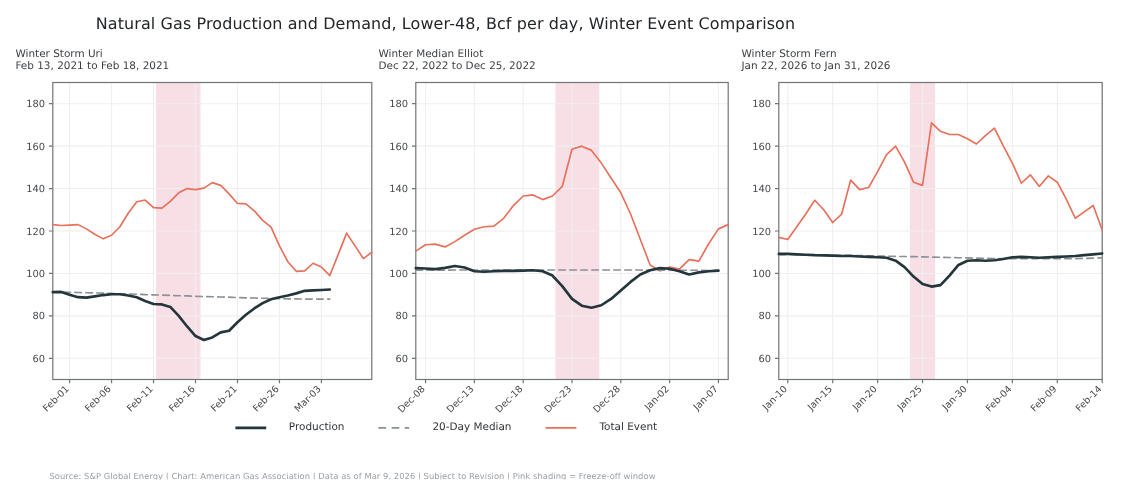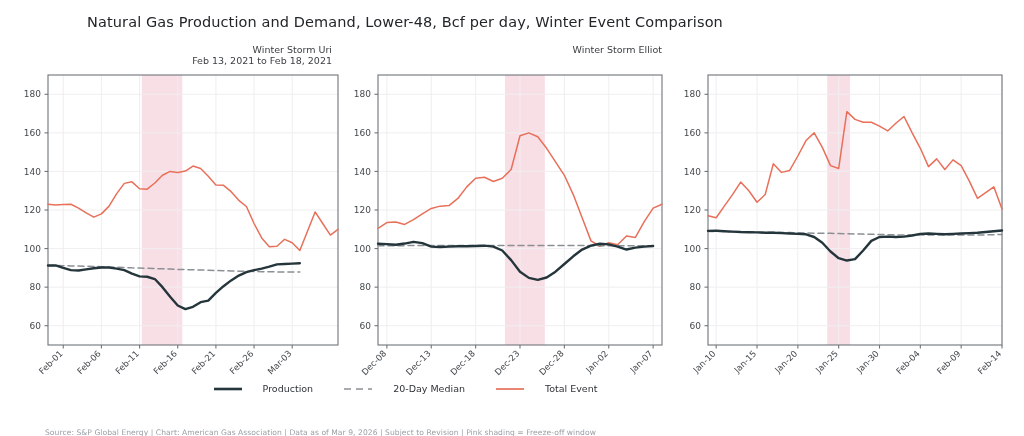--- a/index.html
+++ b/index.html
@@ -10,21 +10,21 @@
   }
   #root{position:relative;width:810px;height:436px;}
   .main-title{
     position:absolute;left:0;right:0;top:14px;
     text-align:center;font-size:14.5px;color:#222629;
     letter-spacing:.1px;
   }
   .panels{position:absolute;left:0;top:44px;width:1024px;height:350px;}
   .panel{position:absolute;top:0;height:350px;}
   .panel-title{
-    position:absolute;left:0;right:12px;top:0;text-align:right;
+    position:absolute;left:0;right:12px;top:0;text-align:left;
     font-size:9.5px;line-height:11px;color:#3a3f43;
   }
   .panel-title .ln2{display:block;}
   .panel svg{position:absolute;left:0;top:0;}
   .legend{
     position:absolute;left:0;right:0;top:383px;
     display:flex;justify-content:center;align-items:center;gap:30px;
     font-size:9.5px;color:#2f3337;
   }
   .legend-item{display:flex;align-items:center;gap:20px;}
@@ -96,21 +96,22 @@
           <line x1="278.2105263157895" y1="301" x2="278.2105263157895" y2="304.5" stroke="#6f7579" stroke-width="1.1"></line>
           <text x="278.2105263157895" y="310" text-anchor="end" transform="rotate(-45 278.2105263157895 310)" class="xtick-label">Mar-03</text>
           <path d="M34.00,160.21L41.63,160.99L49.26,160.60L56.89,160.21L64.53,164.07L72.16,168.89L79.79,173.14L87.42,169.86L95.05,162.14L102.68,149.61L110.32,139.39L117.95,137.84L125.58,144.79L133.21,145.17L140.84,139.00L148.47,131.29L156.11,127.43L163.74,128.39L171.37,127.04L179.00,122.03L186.63,124.54L194.26,132.25L201.89,140.93L209.53,141.31L217.16,147.68L224.79,156.36L232.42,162.53L240.05,179.50L247.68,193.96L255.32,202.64L262.95,202.26L270.58,195.31L278.21,198.79L285.84,206.50L293.47,187.21L301.11,167.93L308.74,179.50L316.37,191.07L324.00,185.29" fill="none" stroke="#e8705a" stroke-width="1.5" stroke-linejoin="round" stroke-linecap="round"></path>
           <path d="M34.00,221.54L41.63,221.54L49.26,221.74L56.89,221.93L64.53,222.12L72.16,222.31L79.79,222.51L87.42,222.70L95.05,223.09L102.68,223.28L110.32,223.47L117.95,223.86L125.58,224.05L133.21,224.24L140.84,224.63L148.47,224.82L156.11,225.01L163.74,225.40L171.37,225.59L179.00,225.79L186.63,225.98L194.26,226.17L201.89,226.56L209.53,226.75L217.16,226.94L224.79,227.14L232.42,227.33L240.05,227.52L247.68,227.71L255.32,227.71L262.95,227.91L270.58,227.91L278.21,227.91L285.84,227.91" fill="none" stroke="#8a9094" stroke-width="1.5" stroke-linejoin="round" stroke-linecap="round" stroke-dasharray="6,4"></path>
           <path d="M34.00,221.54L41.63,221.35L49.26,223.86L56.89,226.17L64.53,226.56L72.16,225.40L79.79,224.24L87.42,223.47L95.05,223.47L102.68,224.63L110.32,226.17L117.95,229.64L125.58,232.34L133.21,232.73L140.84,235.04L148.47,243.14L156.11,252.79L163.74,261.46L171.37,265.13L179.00,262.81L186.63,258.19L194.26,256.64L201.89,248.93L209.53,242.18L217.16,236.39L224.79,231.57L232.42,228.10L240.05,226.17L247.68,224.63L255.32,222.70L262.95,220.39L270.58,220.00L278.21,219.61L285.84,219.23" fill="none" stroke="#24353b" stroke-width="2.4" stroke-linejoin="round" stroke-linecap="round"></path>
         </svg>
       </div>
 
     <div class="panel" id="panel-1" style="left:344px;width:330px;">
       <div class="panel-title">
-        <span>Winter Storm Elliot</span>
+        <span>Winter Median Elliot</span>
+        <span class="ln2">Dec 22, 2022 to Dec 25, 2022</span>
       </div>
     <svg width="330" height="350">
           <rect x="160.91250000000002" y="31" width="39.93749999999997" height="270" fill="#f8dfe6"></rect>
           <line x1="34" y1="281.7142857142857" x2="318" y2="281.7142857142857" stroke="#f0eef0" stroke-width="1"></line>
           <line x1="34" y1="243.14285714285714" x2="318" y2="243.14285714285714" stroke="#f0eef0" stroke-width="1"></line>
           <line x1="34" y1="204.57142857142856" x2="318" y2="204.57142857142856" stroke="#f0eef0" stroke-width="1"></line>
           <line x1="34" y1="166" x2="318" y2="166" stroke="#f0eef0" stroke-width="1"></line>
           <line x1="34" y1="127.42857142857142" x2="318" y2="127.42857142857142" stroke="#f0eef0" stroke-width="1"></line>
           <line x1="34" y1="88.85714285714286" x2="318" y2="88.85714285714286" stroke="#f0eef0" stroke-width="1"></line>
           <line x1="34" y1="50.28571428571428" x2="318" y2="50.28571428571428" stroke="#f0eef0" stroke-width="1"></line>
@@ -150,20 +151,24 @@
           <text x="264.75" y="310" text-anchor="end" transform="rotate(-45 264.75 310)" class="xtick-label">Jan-02</text>
           <line x1="309.125" y1="301" x2="309.125" y2="304.5" stroke="#6f7579" stroke-width="1.1"></line>
           <text x="309.125" y="310" text-anchor="end" transform="rotate(-45 309.125 310)" class="xtick-label">Jan-07</text>
           <path d="M34.00,184.32L42.88,178.54L51.75,177.96L60.63,180.46L69.50,175.64L78.38,169.86L87.25,164.46L96.13,162.14L105.00,161.56L113.88,154.43L122.75,142.86L131.63,134.18L140.50,133.21L149.38,137.46L158.25,134.18L167.13,125.50L176.00,91.75L184.88,88.86L193.75,92.71L202.63,104.29L211.50,117.79L220.38,131.29L229.25,150.57L238.13,173.71L247.00,196.86L255.88,202.26L264.75,198.79L273.63,200.71L282.50,192.04L291.38,193.39L300.25,177.57L309.13,164.07L318.00,160.21" fill="none" stroke="#e8705a" stroke-width="1.5" stroke-linejoin="round" stroke-linecap="round"></path>
           <path d="M34.00,201.68L42.88,201.68L51.75,201.68L60.63,201.68L69.50,201.49L78.38,201.49L87.25,201.49L96.13,201.49L105.00,201.49L113.88,201.49L122.75,201.49L131.63,201.49L140.50,201.49L149.38,201.49L158.25,201.49L167.13,201.49L176.00,201.49L184.88,201.49L193.75,201.49L202.63,201.49L211.50,201.49L220.38,201.49L229.25,201.49L238.13,201.49L247.00,201.68L255.88,201.68L264.75,201.68L273.63,201.68L282.50,201.68L291.38,201.68L300.25,201.87L309.13,201.87" fill="none" stroke="#8a9094" stroke-width="1.5" stroke-linejoin="round" stroke-linecap="round" stroke-dasharray="6,4"></path>
           <path d="M34.00,199.75L42.88,200.14L51.75,200.71L60.63,199.56L69.50,197.82L78.38,199.17L87.25,202.64L96.13,203.03L105.00,202.64L113.88,202.26L122.75,202.26L131.63,202.06L140.50,201.68L149.38,202.64L158.25,206.50L167.13,216.14L176.00,227.71L184.88,233.89L193.75,235.81L202.63,233.50L211.50,227.71L220.38,220.00L229.25,212.29L238.13,205.54L247.00,201.68L255.88,199.75L264.75,200.33L273.63,202.64L282.50,205.54L291.38,203.61L300.25,202.64L309.13,202.06" fill="none" stroke="#24353b" stroke-width="2.4" stroke-linejoin="round" stroke-linecap="round"></path>
         </svg>
       </div>
 
     <div class="panel" id="panel-2" style="left:674px;width:340px;">
+      <div class="panel-title">
+        <span>Winter Storm Fern</span>
+        <span class="ln2">Jan 22, 2026 to Jan 31, 2026</span>
+      </div>
     <svg width="340" height="350">
           <rect x="153.23333333333335" y="31" width="22.866666666666646" height="270" fill="#f8dfe6"></rect>
           <line x1="34" y1="281.7142857142857" x2="328" y2="281.7142857142857" stroke="#f0eef0" stroke-width="1"></line>
           <line x1="34" y1="243.14285714285714" x2="328" y2="243.14285714285714" stroke="#f0eef0" stroke-width="1"></line>
           <line x1="34" y1="204.57142857142856" x2="328" y2="204.57142857142856" stroke="#f0eef0" stroke-width="1"></line>
           <line x1="34" y1="166" x2="328" y2="166" stroke="#f0eef0" stroke-width="1"></line>
           <line x1="34" y1="127.42857142857142" x2="328" y2="127.42857142857142" stroke="#f0eef0" stroke-width="1"></line>
           <line x1="34" y1="88.85714285714286" x2="328" y2="88.85714285714286" stroke="#f0eef0" stroke-width="1"></line>
           <line x1="34" y1="50.28571428571428" x2="328" y2="50.28571428571428" stroke="#f0eef0" stroke-width="1"></line>
           <line x1="42.166666666666664" y1="31" x2="42.166666666666664" y2="301" stroke="#f0eef0" stroke-width="1"></line>

